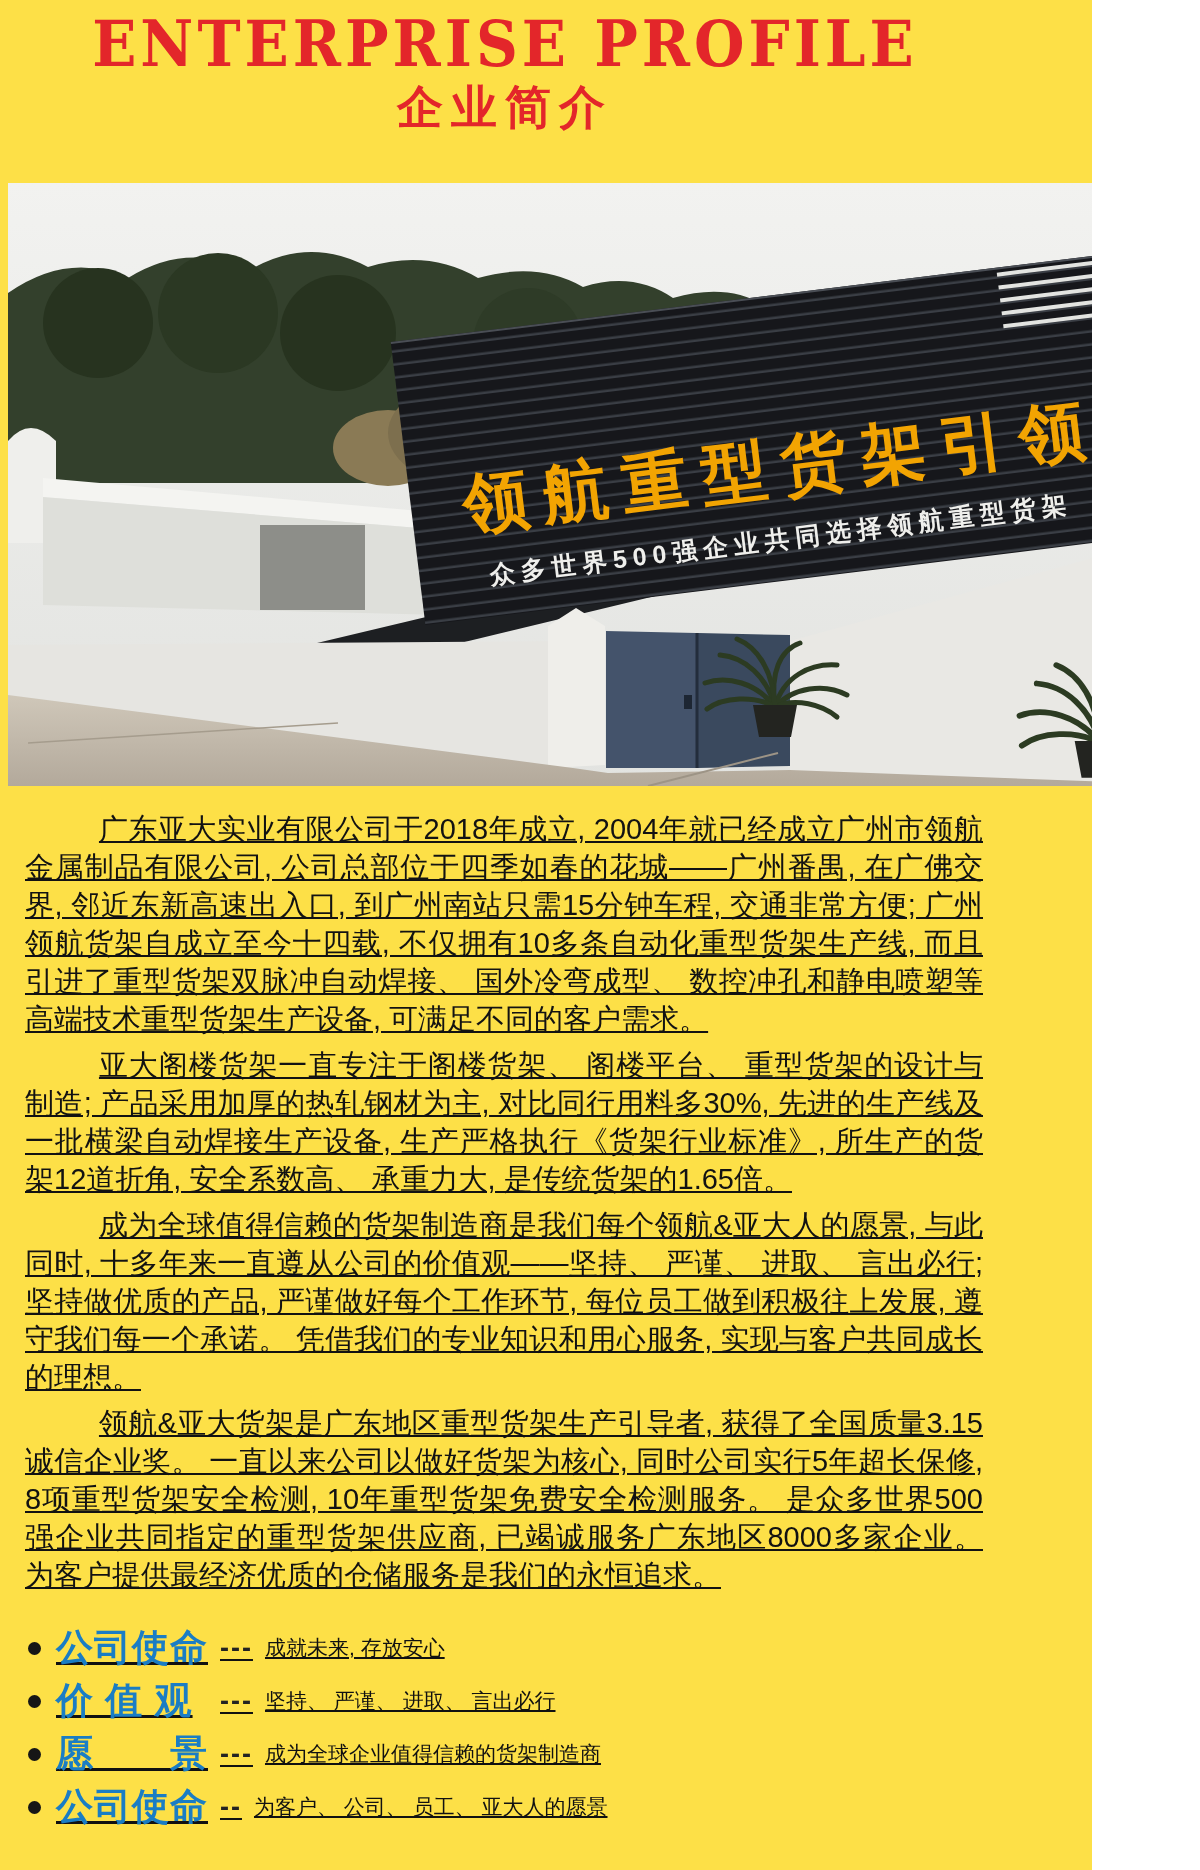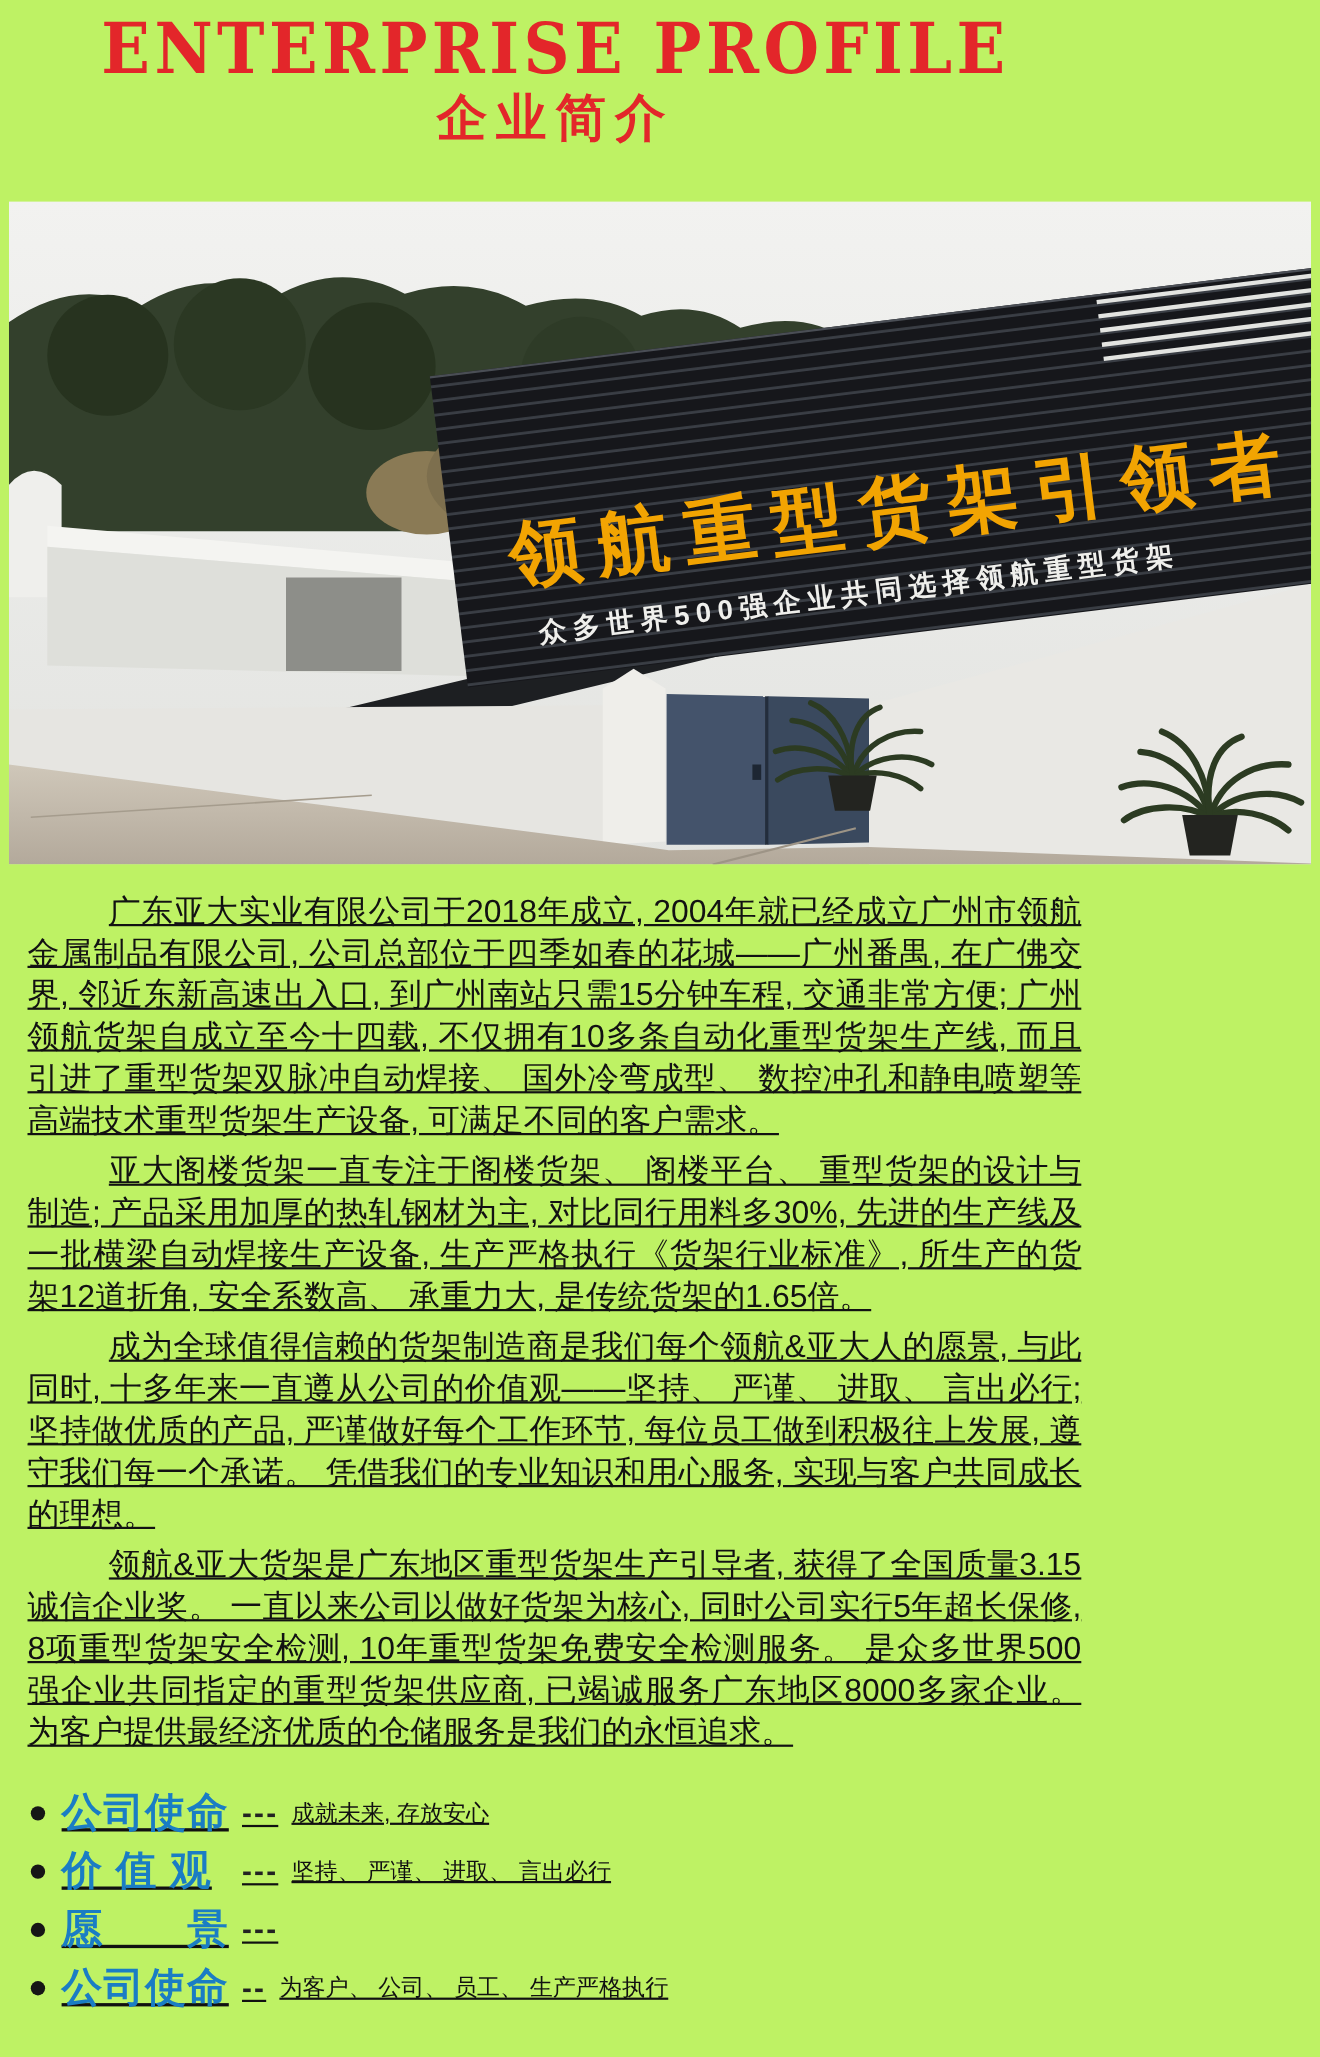--- a/index.html
+++ b/index.html
@@ -1,16 +1,16 @@
 <!DOCTYPE html>
 <html><head>
 <meta charset="utf-8">
 <style>
   html,body{margin:0;padding:0;background:#ffffff;}
-  .page{position:relative;width:1200px;height:1870px;background:#bef264;overflow:hidden;
+  .page{position:relative;width:1092px;height:1870px;background:#fde047;overflow:hidden;
         font-family:"Liberation Sans","DejaVu Sans",sans-serif;color:#111;}
   
   .header{position:absolute;top:10px;left:0;width:1010px;text-align:center;}
   .title-en{margin:0;font-family:"DejaVu Serif","Liberation Serif",serif;font-weight:700;
             font-size:58px;line-height:62px;letter-spacing:4px;color:#e3262a;
             transform:scaleY(1.1);transform-origin:center top;}
   .title-zh{margin:10px 0 0;font-size:46px;line-height:50px;font-weight:700;
             letter-spacing:8px;color:#e3262a;}
   
   .photo{position:absolute;top:183px;left:8px;width:1184px;height:603px;margin:0;overflow:hidden;}
@@ -158,22 +158,23 @@
     <li>
       <span class="dot"></span>
       <span class="vlabel">价 值 观</span>
       <span class="vdashes">---</span>
       <span class="vtext">坚持、 严谨、 进取、 言出必行</span>
     </li>
     <li>
       <span class="dot"></span>
       <span class="vlabel">愿　　景</span>
       <span class="vdashes">---</span>
+      <span class="vtext">成为全球企业值得信赖的货架制造商</span>
     </li>
     <li>
       <span class="dot"></span>
       <span class="vlabel">公司使命</span>
       <span class="vdashes">--</span>
-      <span class="vtext">为客户、 公司、 员工、 生产严格执行</span>
+      <span class="vtext">为客户、 公司、 员工、 亚大人的愿景</span>
     </li>
   </ul>
 
 </div>
 
 </body></html>

